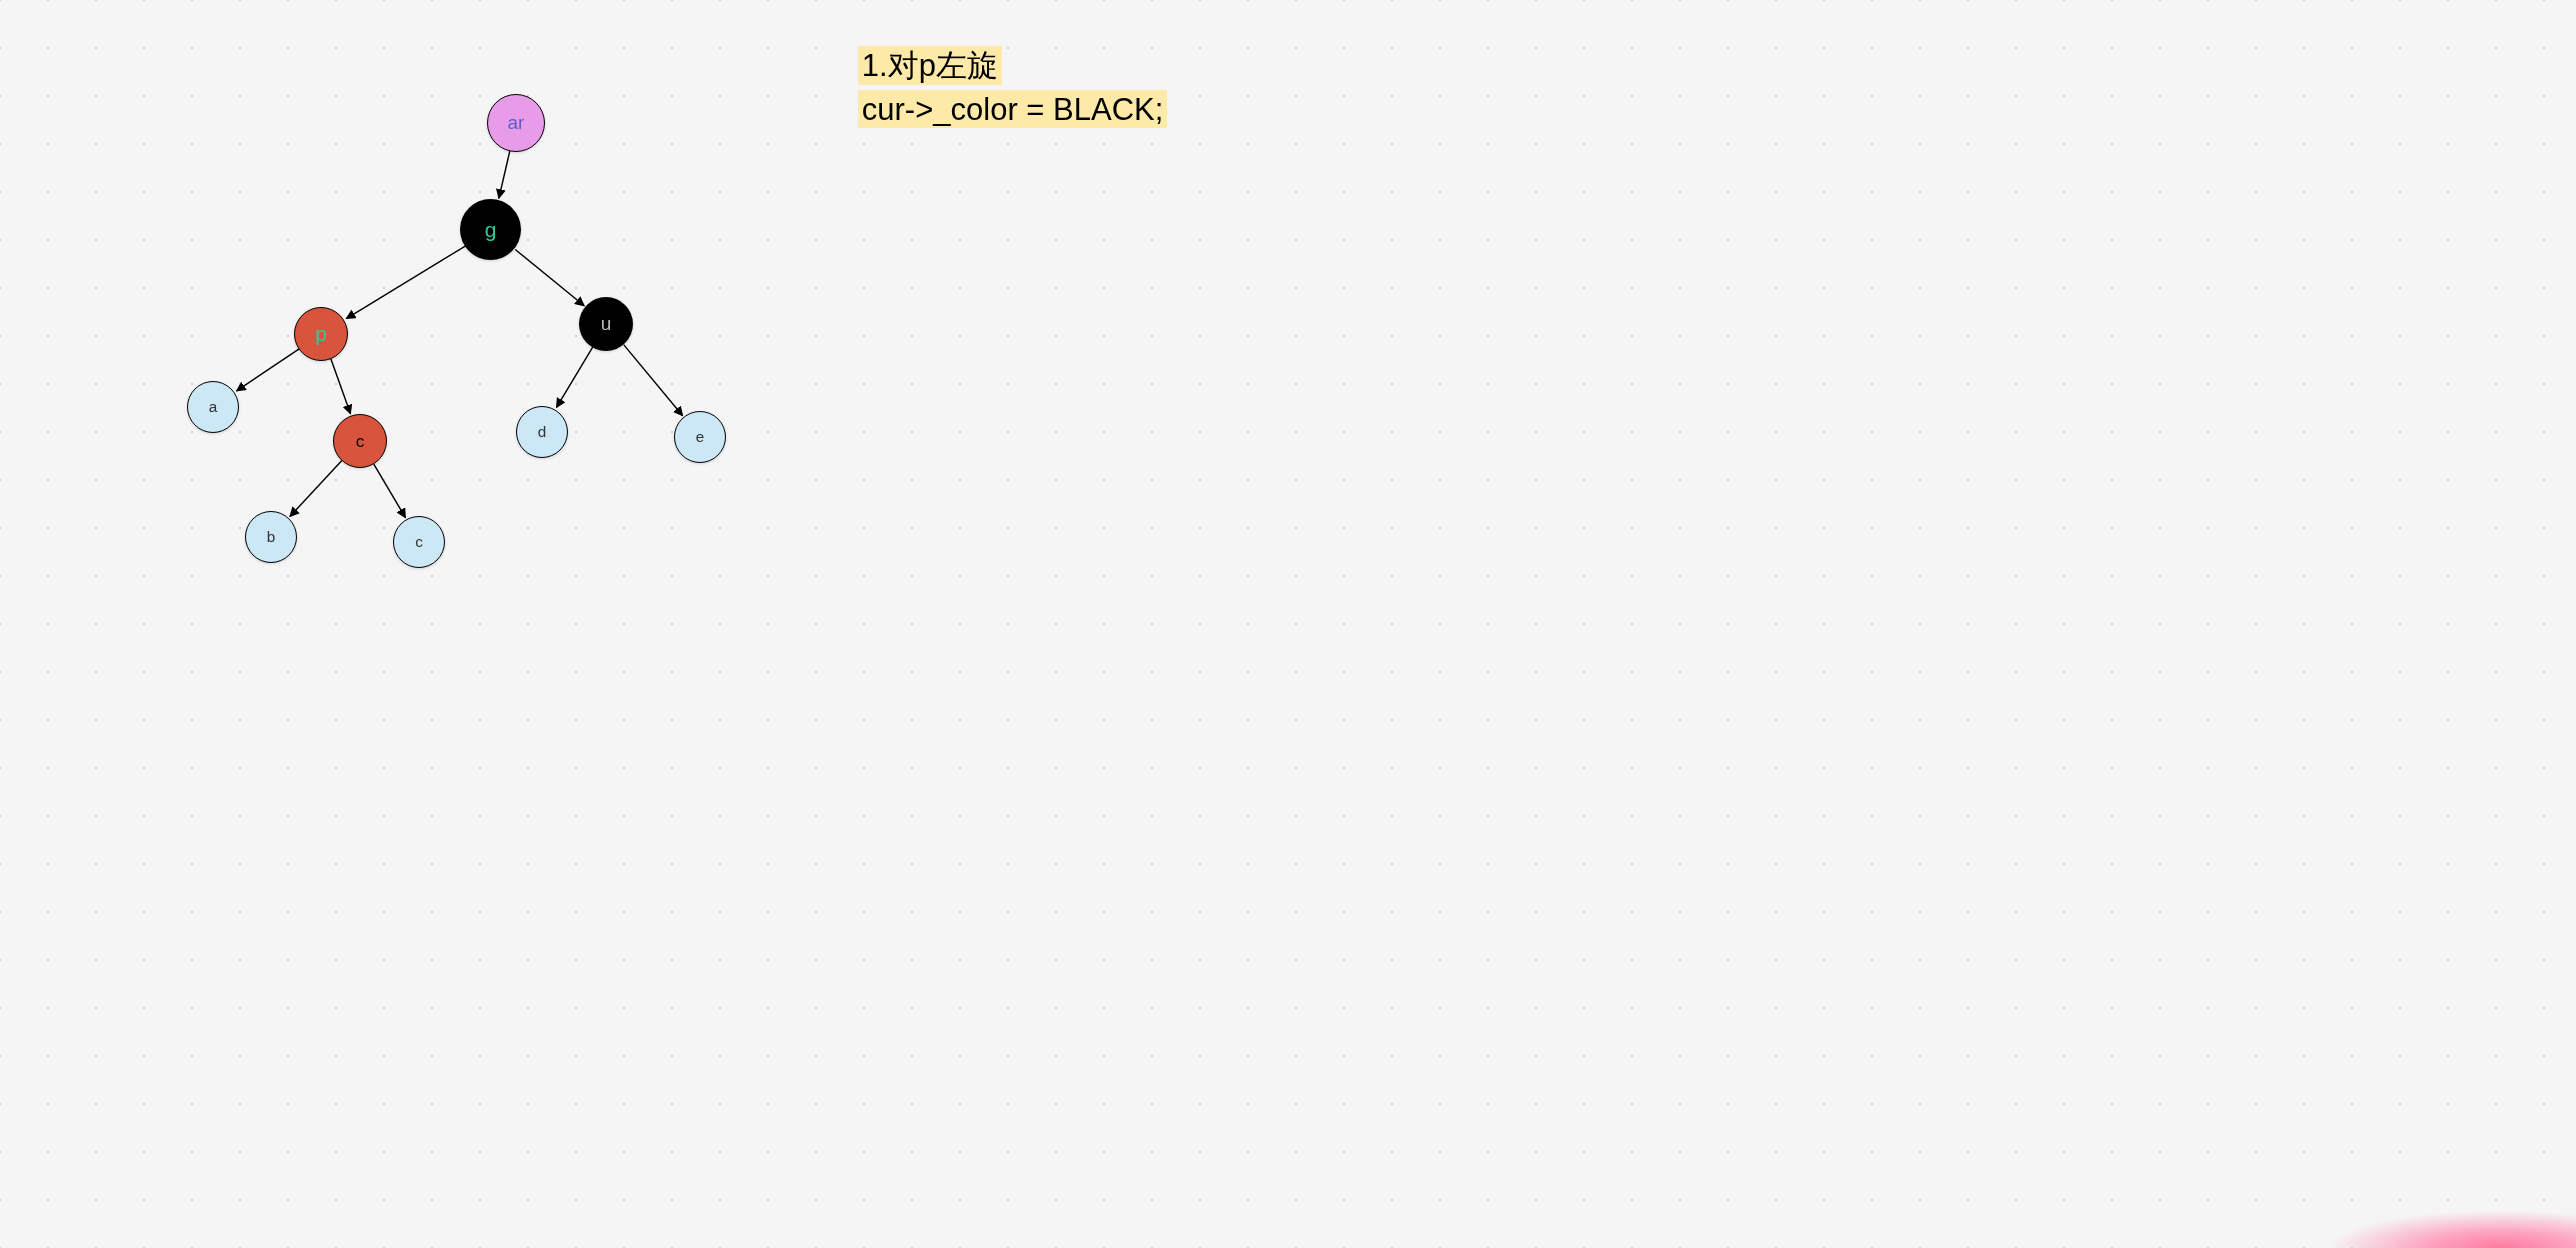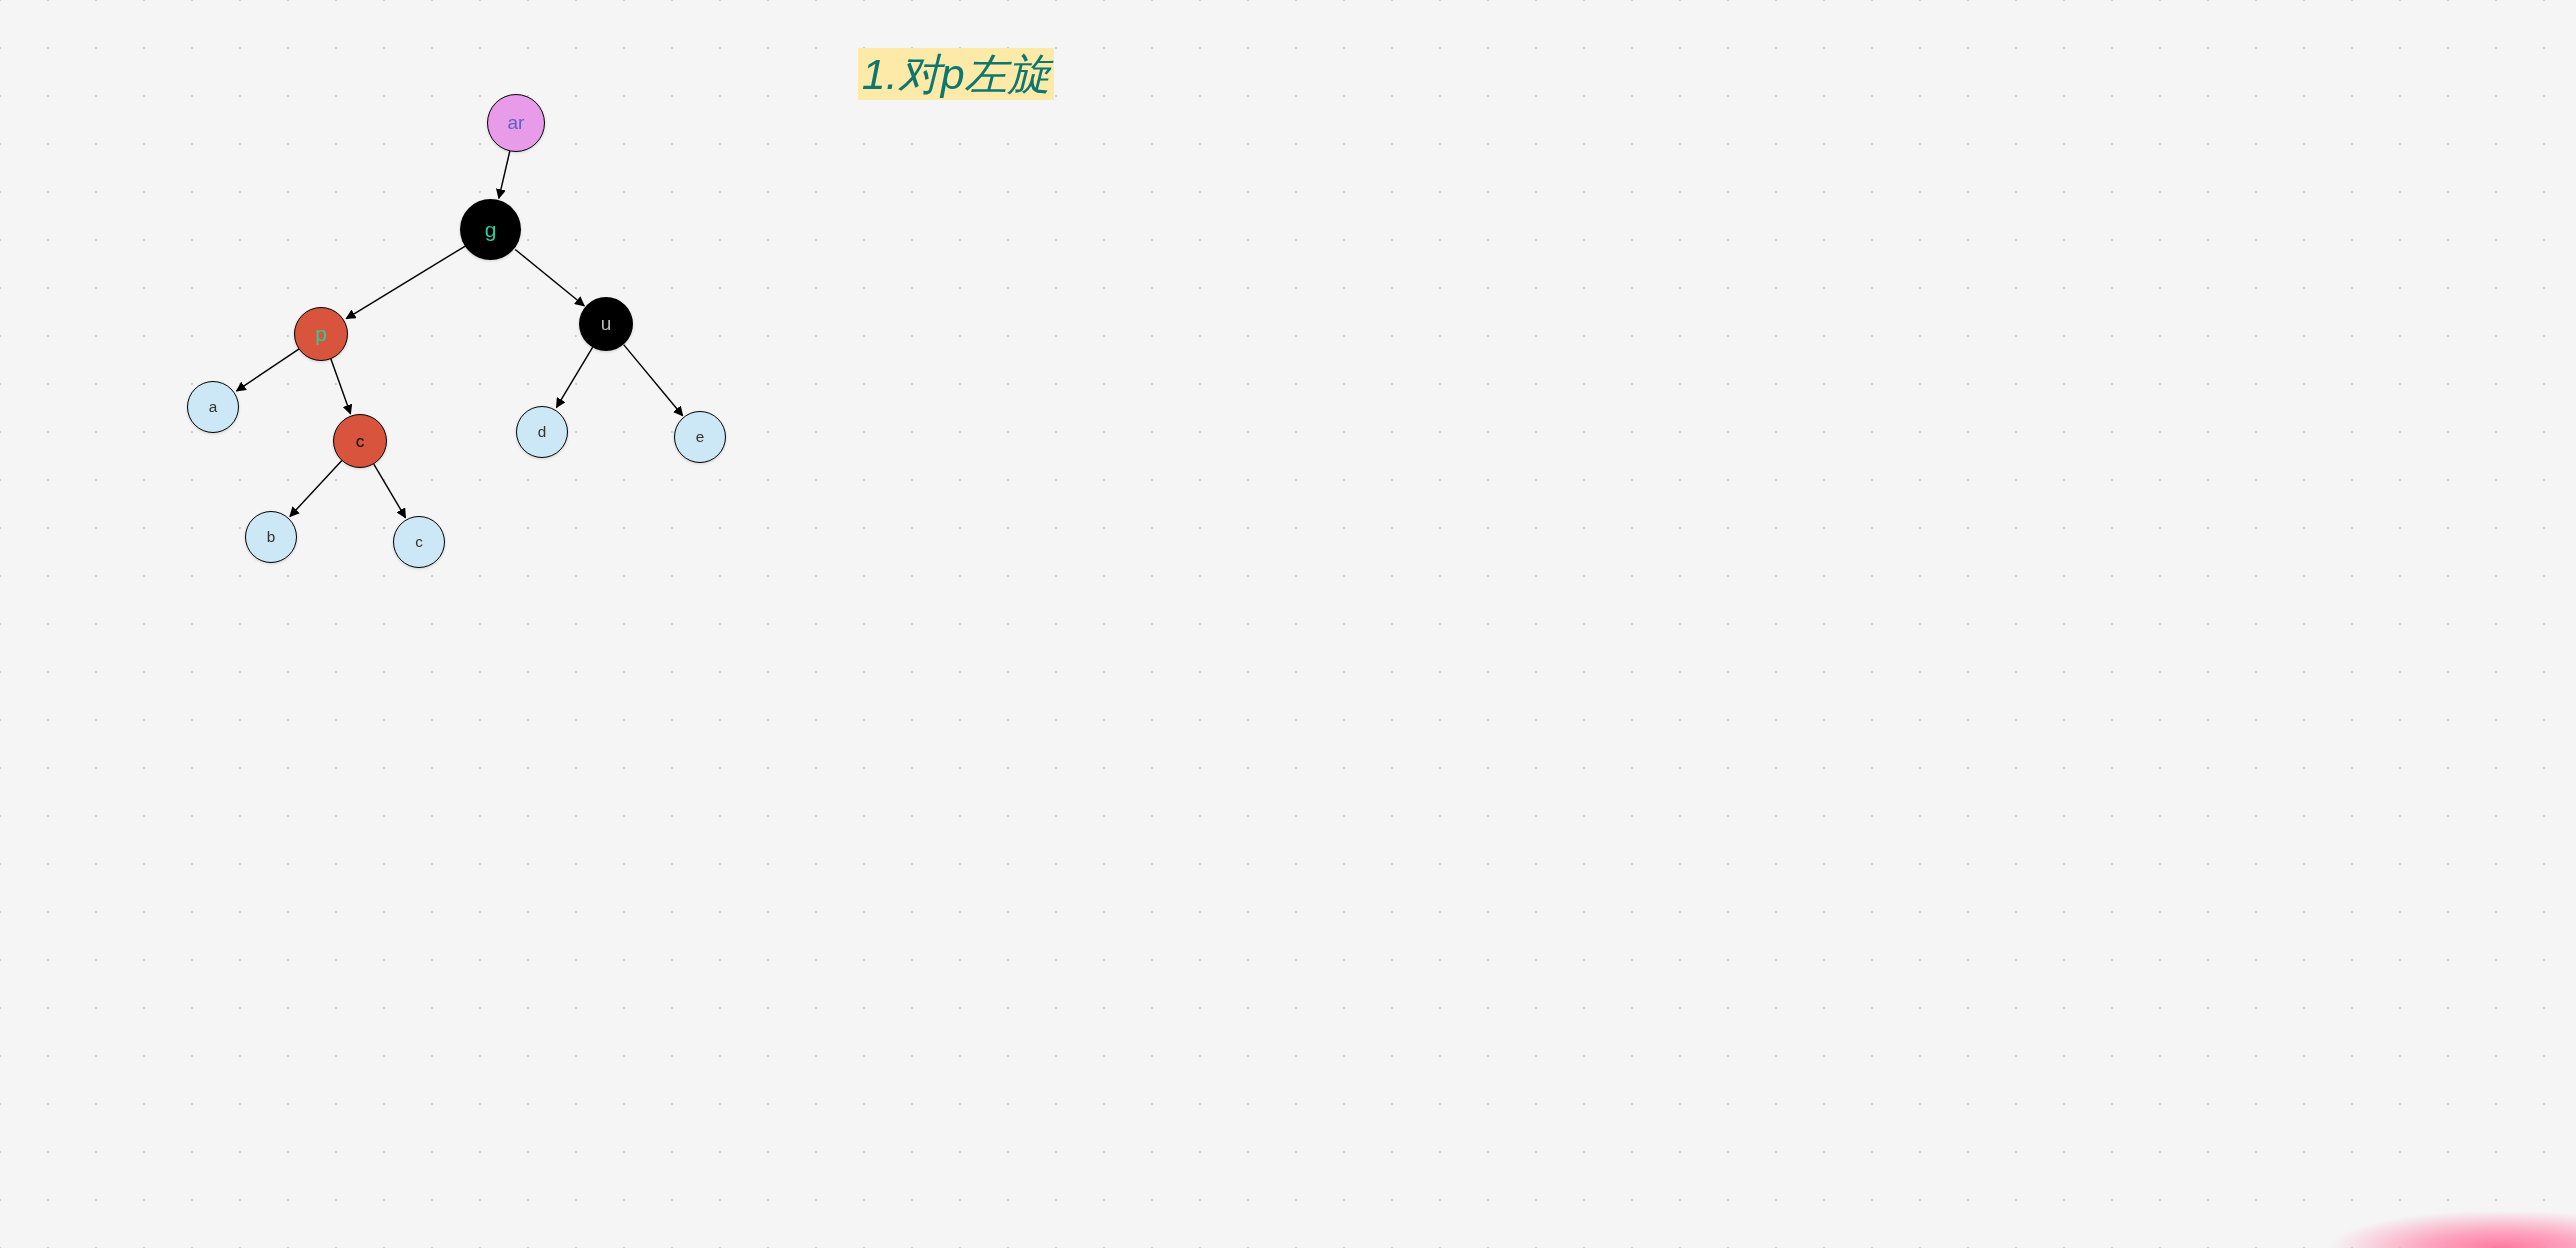--- a/index.html
+++ b/index.html
@@ -28,24 +28,23 @@
   }
   .node-pink { background: #e89be8; border: 1.9px solid #000; }
   .node-black { background: #000; }
   .node-red { background: #d9543d; border: 1.9px solid #000; }
   .node-blue { background: #cce7f5; border: 1.9px solid #000; }
   .label {
     font-weight: 500;
   }
   .textbox {
     position: absolute;
-    font-size: 43px;
+    font-size: 31px;
     line-height: 1.4;
-    color: #0f766e;
-    font-style: italic;
+    color: #000000;
   }
   .textbox span {
     background: #fde9a8;
     padding: 1.9px 3.8px;
   }
   svg.edges {
     position: absolute;
     inset: 0;
     width: 100%;
     height: 100%;
@@ -111,17 +110,18 @@
   </div>
   <div class="node node-blue" style="left: 245px; top: 511px; width: 52px; height: 52px;">
     <span class="label" style="color: rgb(51, 51, 51); font-size: 15.3px;">b</span>
   </div>
   <div class="node node-blue" style="left: 393px; top: 516px; width: 52px; height: 52px;">
     <span class="label" style="color: rgb(51, 51, 51); font-size: 15.3px;">c</span>
   </div>
 
   <div class="textbox" style="left: 858px; top: 44px;">
     <div><span>1.对p左旋</span></div>
+    <div><span>cur-&gt;_color = BLACK;</span></div>
   </div>
 
   <div class="corner-decoration"></div>
 </div>
 
 
 </body></html>

